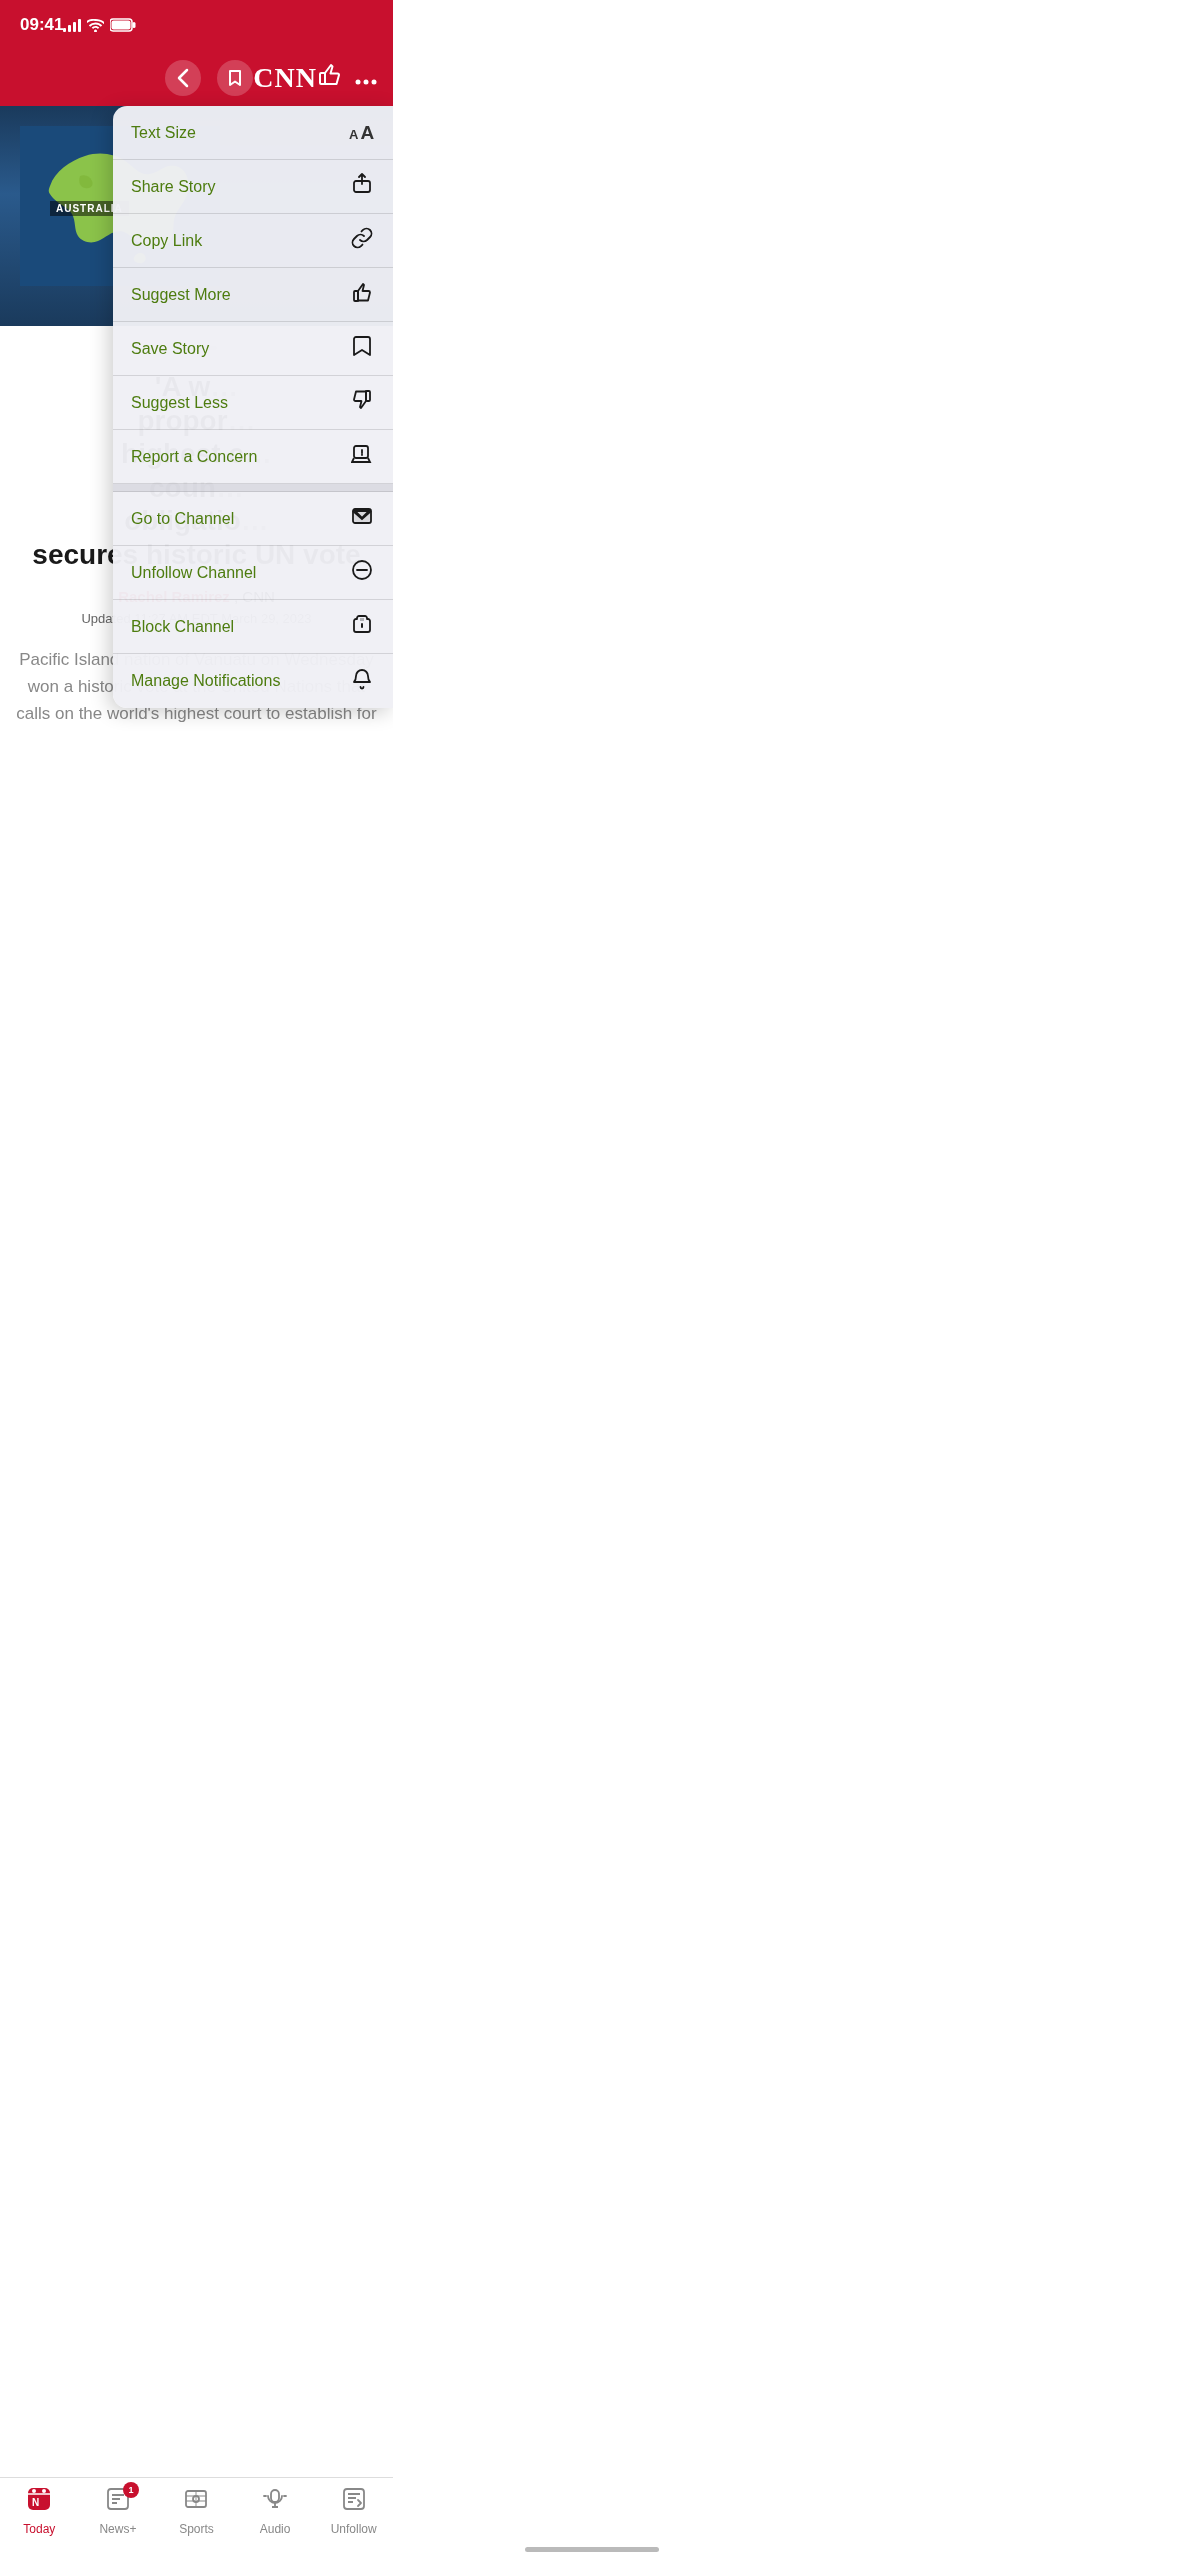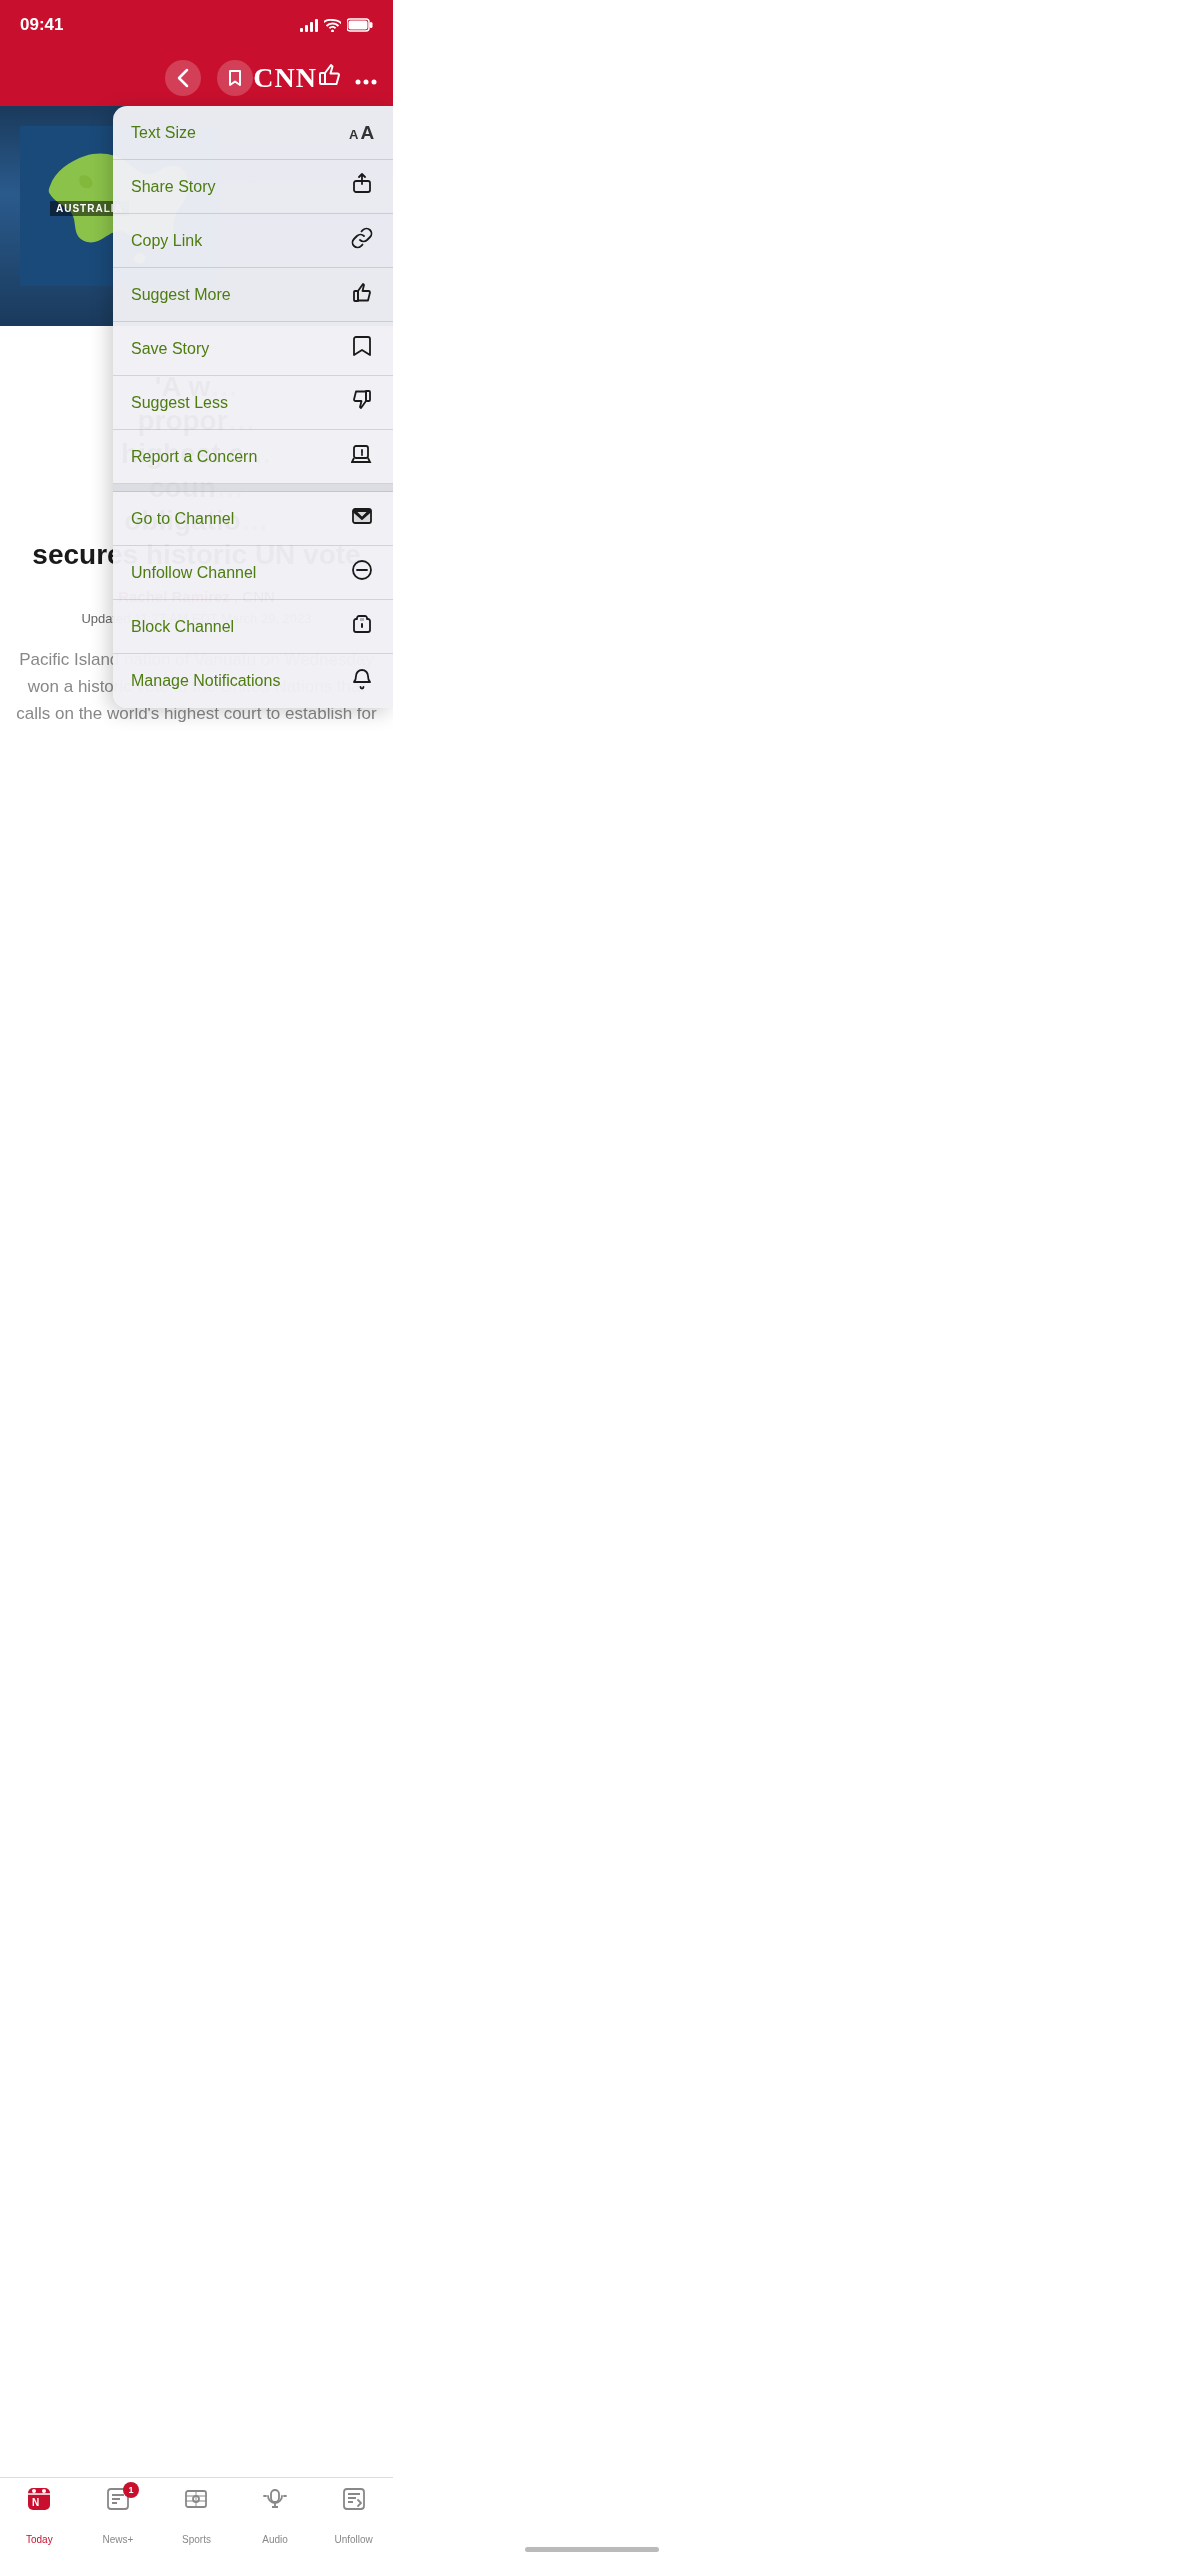--- a/index.html
+++ b/index.html
@@ -13,21 +13,20 @@
       overflow-x: hidden;
       position: relative;
     }
 
     
     .status-bar {
       background: #c8102e;
       height: 50px;
       display: flex;
       align-items: center;
-      justify-content: space-between;
       padding: 0 20px;
     }
     .status-time {
       color: white;
       font-size: 17px;
       font-weight: 600;
     }
     .status-icons {
       display: flex;
       align-items: center;
@@ -233,23 +232,22 @@
       flex-direction: column;
       align-items: center;
       gap: 4px;
       cursor: pointer;
     }
     .tab-icon {
       font-size: 24px;
       position: relative;
     }
     .tab-label {
-      font-size: 10px;
+      font-size: 12px;
       color: #888;
-      margin-top: 12px;
     }
     .tab-item.active .tab-label {
       color: #c8102e;
     }
     .tab-item.active .tab-icon {
       color: #c8102e;
     }
     .badge {
       position: absolute;
       top: -4px;

